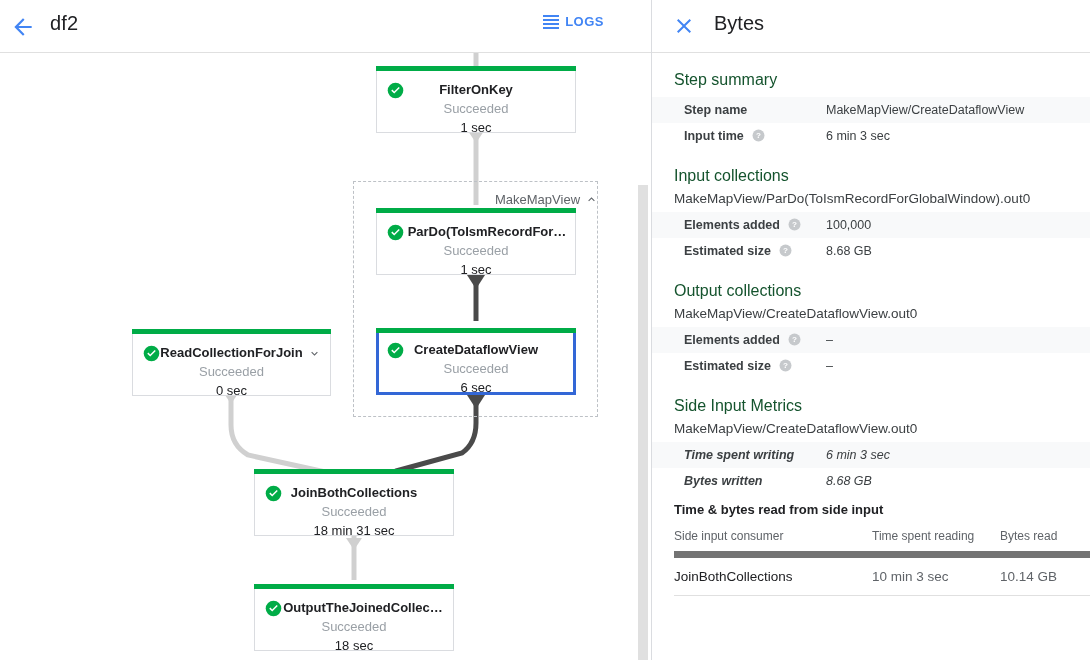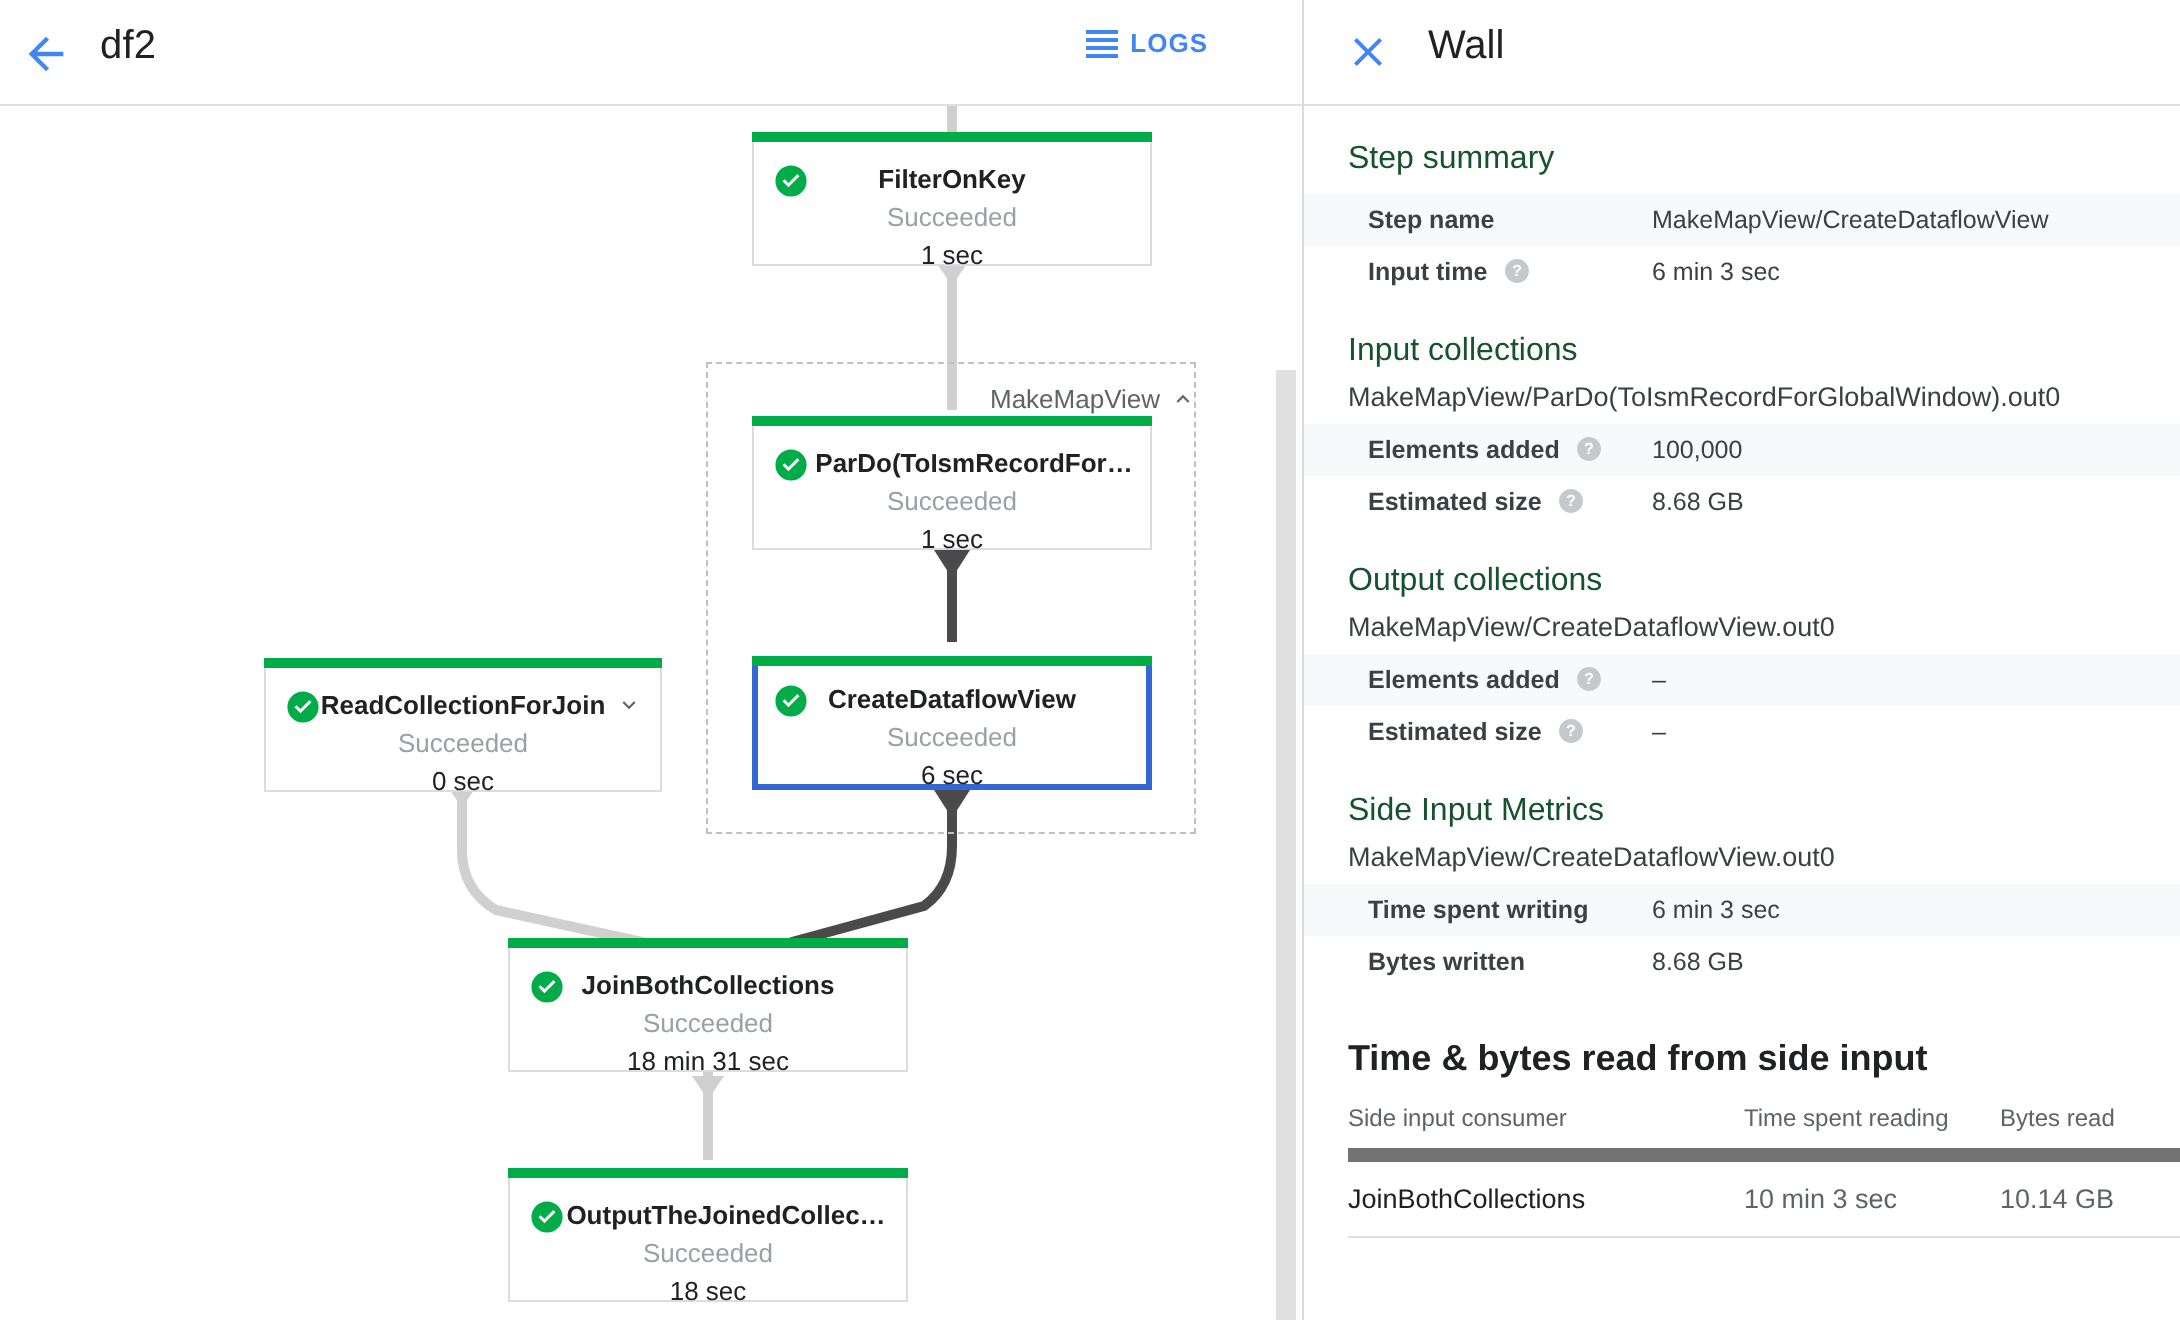--- a/index.html
+++ b/index.html
@@ -196,21 +196,21 @@
   }
   .help-icon {
     display: inline-block;
     width: 13px; height: 13px;
     margin-left: 5px;
     vertical-align: -2px;
     cursor: pointer;
   }
 
   .sit-heading {
-    font-size: 18px; font-weight: bold; color: #202124;
+    font-size: 13px; font-weight: bold; color: #202124;
     margin: 4px 0 6px 22px;
   }
   .sit-table {
     width: 416px;
     margin-left: 22px;
     border-collapse: collapse;
   }
   .sit-table th {
     font-size: 12px; font-weight: normal; color: #5f6368;
     text-align: left;
@@ -373,21 +373,21 @@
   <div id="vdivider"></div>
 
   <div id="right-panel">
 
     <div id="right-header">
       <div id="close-icon">
         <svg width="24" height="24" viewBox="0 0 24 24">
           <path d="M19 6.4L17.6 5 12 10.6 6.4 5 5 6.4 10.6 12 5 17.6 6.4 19 12 13.4 17.6 19 19 17.6 13.4 12z" fill="#4285f4"></path>
         </svg>
       </div>
-      <div id="panel-title">Wall</div>
+      <div id="panel-title">Bytes</div>
     </div>
 
     <div id="right-body">
 
       <div class="section-heading">Step summary</div>
       <table class="kv-table">
         <tbody>
             <tr class="striped">
           <td class="k">
             <span>Step name</span>
@@ -466,21 +466,21 @@
               </svg>
             </span>
           </td>
           <td class="v">–</td>
         </tr>
       </tbody>
         </table>
 
       <div class="section-heading small-gap">Side Input Metrics</div>
       <div class="collection-name">MakeMapView/CreateDataflowView.out0</div>
-      <table class="kv-table" style="margin-bottom:25px;">
+      <table class="kv-table" style="margin-bottom:8px;font-style:italic;">
         <tbody>
             <tr class="striped">
           <td class="k">
             <span>Time spent writing</span>
           </td>
           <td class="v">6 min 3 sec</td>
         </tr>
         <tr>
           <td class="k">
             <span>Bytes written</span>

